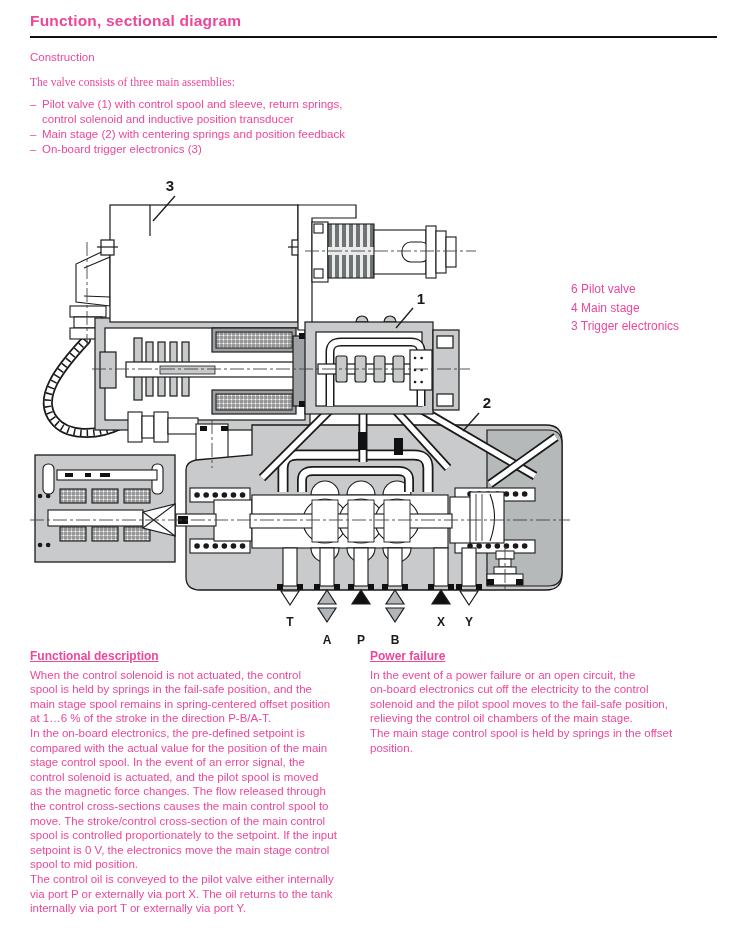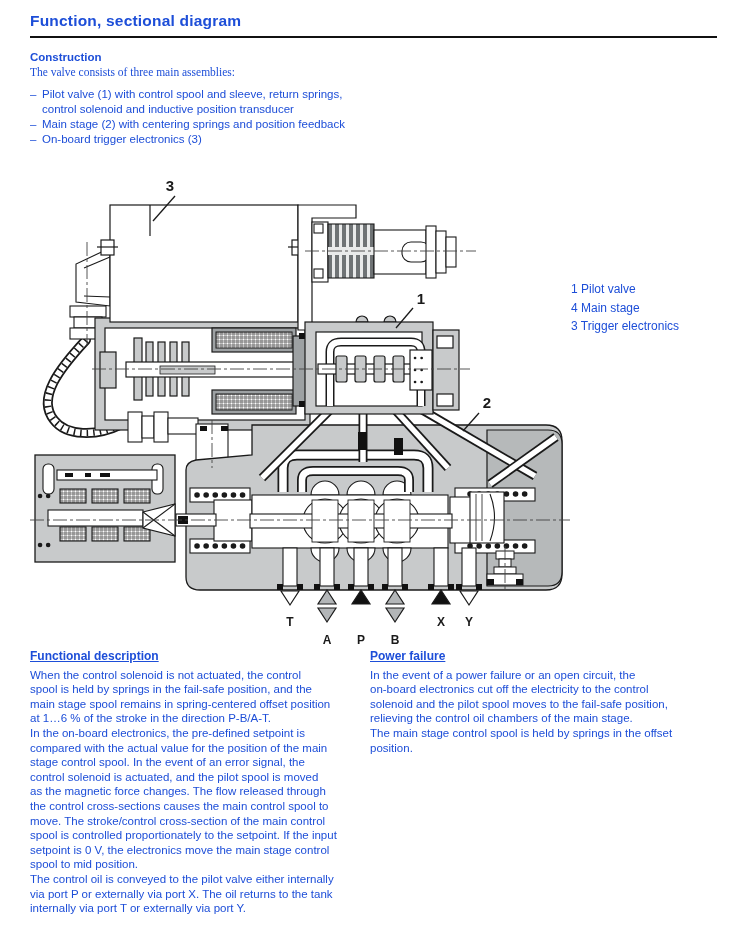--- a/index.html
+++ b/index.html
@@ -1,21 +1,21 @@
 <!DOCTYPE html>
 <html><head>
 <meta charset="utf-8">
 <style>
   html,body{margin:0;padding:0;background:#e8e8e8;}
   .page{position:relative;width:747px;height:946px;background:#ffffff;
-        font-family:"Liberation Sans",sans-serif;color:#1d4ed8;overflow:hidden;}
+        font-family:"Liberation Sans",sans-serif;color:#ec4899;overflow:hidden;}
   .title{position:absolute;left:30px;top:12px;font-size:15.5px;font-weight:bold;letter-spacing:0.2px;}
   .rule{position:absolute;left:30px;top:36px;width:687px;height:2px;background:#111;}
   .construction{position:absolute;left:30px;top:50px;width:420px;font-size:11.5px;line-height:15px;}
-  .construction h3{margin:0 0 0 0;font-size:11.5px;font-weight:bold;}
+  .construction h3{margin:0 0 10px 0;font-size:11.5px;font-weight:normal;}
   .construction .intro{margin:0 0 7px 0;font-family:Liberation Serif, serif;}
   .bullet{display:flex;}
   .bullet .dash{width:12px;flex:0 0 12px;}
   .bullet .btext{white-space:pre-line;}
   .legend{position:absolute;left:571px;top:280px;font-size:12px;line-height:18.5px;}
   .cols{position:absolute;left:0;top:649px;width:747px;}
   .col{position:absolute;font-size:11.5px;line-height:14.6px;}
   .col h3{margin:0 0 4px 0;font-size:12px;font-weight:bold;text-decoration:underline;}
   .col .body{white-space:pre-line;}
   .col-left{left:30px;top:0;width:340px;}
@@ -316,21 +316,21 @@
         <text class="portlabel" x="441" y="626" stroke="none">X</text>
       </g>
       <g>
         <polygon points="460,591 478,591 469,605" fill="#fff"></polygon>
         <text class="portlabel" x="469" y="626" stroke="none">Y</text>
       </g>
     </g>
   </svg>
 
   <div class="legend">
-    <div>1 Pilot valve</div>
+    <div>6 Pilot valve</div>
     <div>4 Main stage</div>
     <div>3 Trigger electronics</div>
   </div>
 
   <div class="cols">
     <div class="col col-left">
       <h3>Functional description</h3>
       <div class="body">When the control solenoid is not actuated, the control
 spool is held by springs in the fail-safe position, and the
 main stage spool remains in spring-centered offset position

